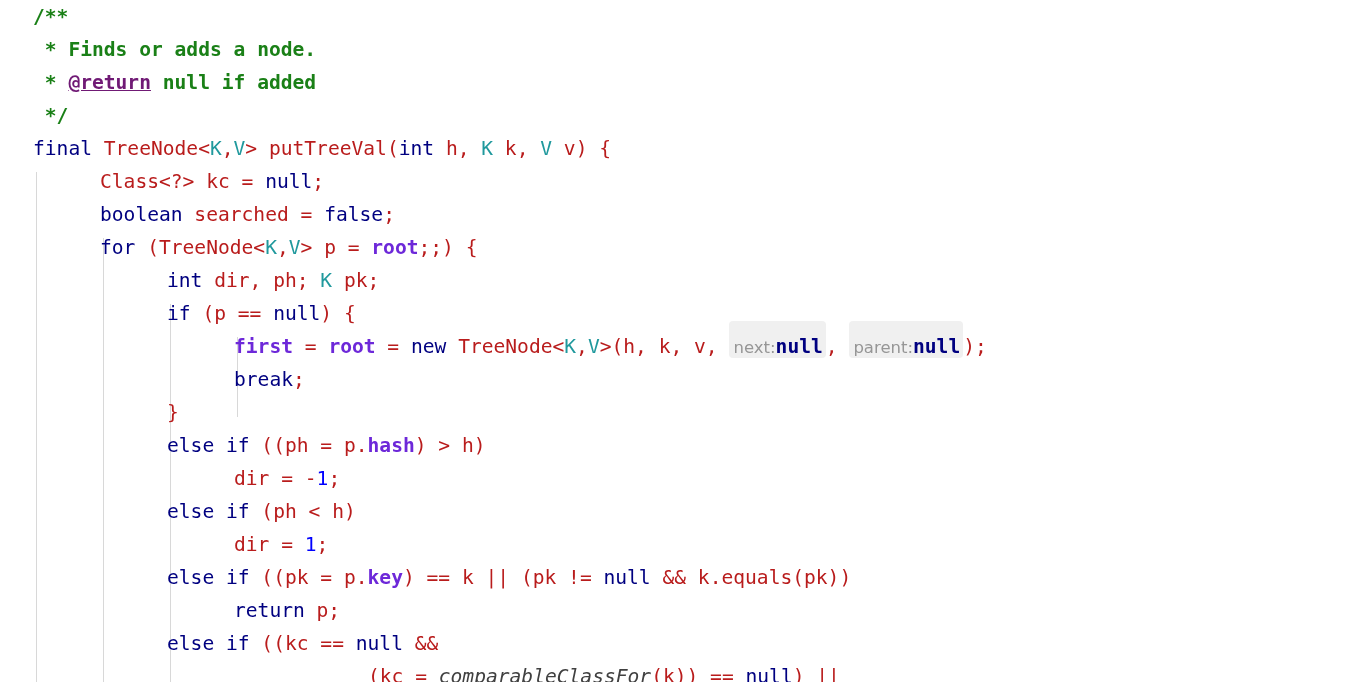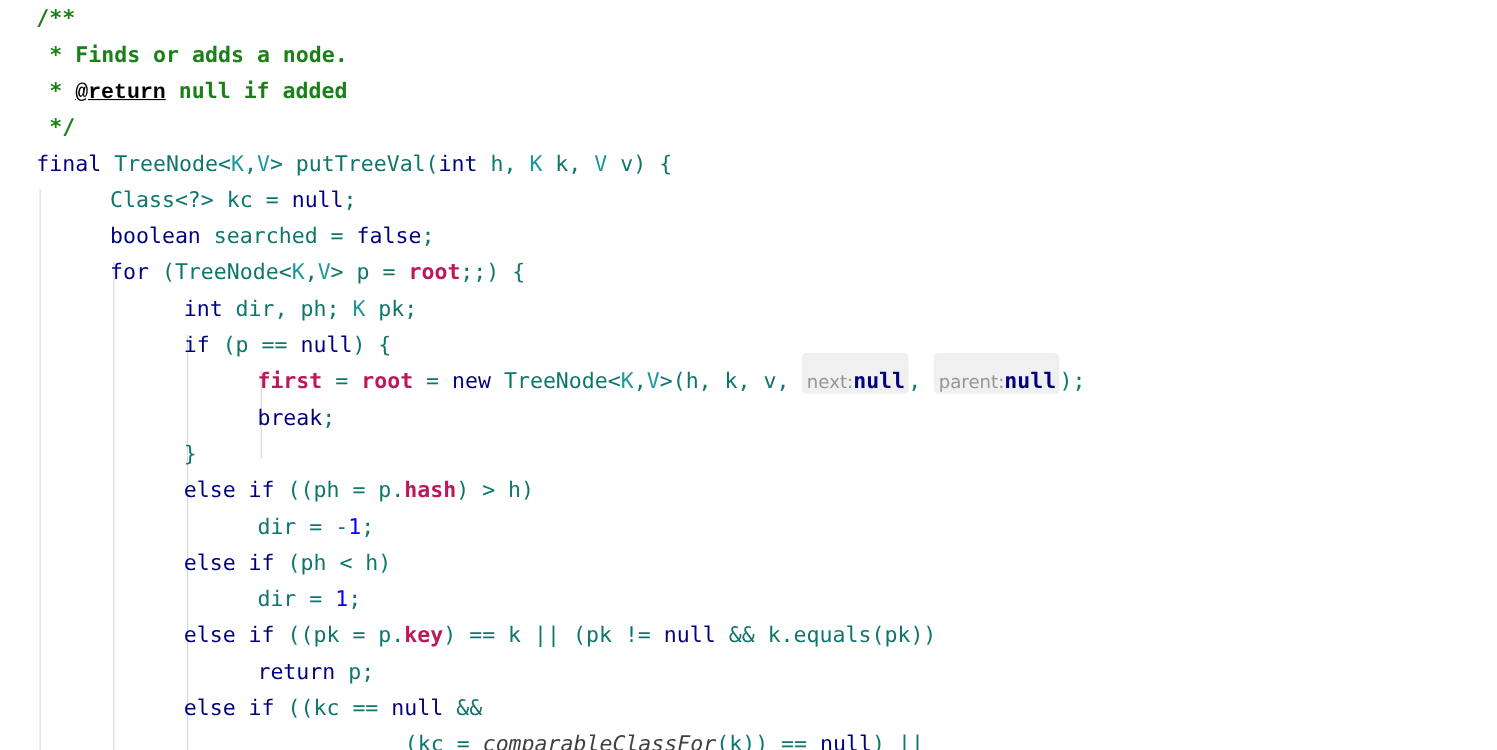--- a/index.html
+++ b/index.html
@@ -48,25 +48,25 @@
     letter-spacing: 0px;
   }
   .line {
     height: 33px;
     white-space: pre;
     padding-left: 33px;
     position: relative;
   }
 
   
-  .t-plain    { color: #0f766e; }
+  .t-plain    { color: #b91c1c; }
   .t-kw       { color: #000080; font-weight: normal; }
   .t-comment  { color: #1a8017; font-weight: bold; }
-  .t-annot    { color: #000000; font-weight: bold; text-decoration: underline; font-family: Liberation Mono, monospace; }
-  .t-field    { color: #be185d; font-weight: bold; text-align: center; }
+  .t-annot    { color: #701a75; font-weight: bold; text-decoration: underline; }
+  .t-field    { color: #6d28d9; font-weight: bold; text-align: center; }
   .t-typeparam{ color: #20999d; }
   .t-num      { color: #0000ff; }
   .t-italic   { color: #404040; font-style: italic; }
 
   
   .hint {
     background: #f0f0f0;
     border-radius: 4px;
     padding: 17px 3px 1px 4px;
     font-family: "DejaVu Sans", sans-serif;

